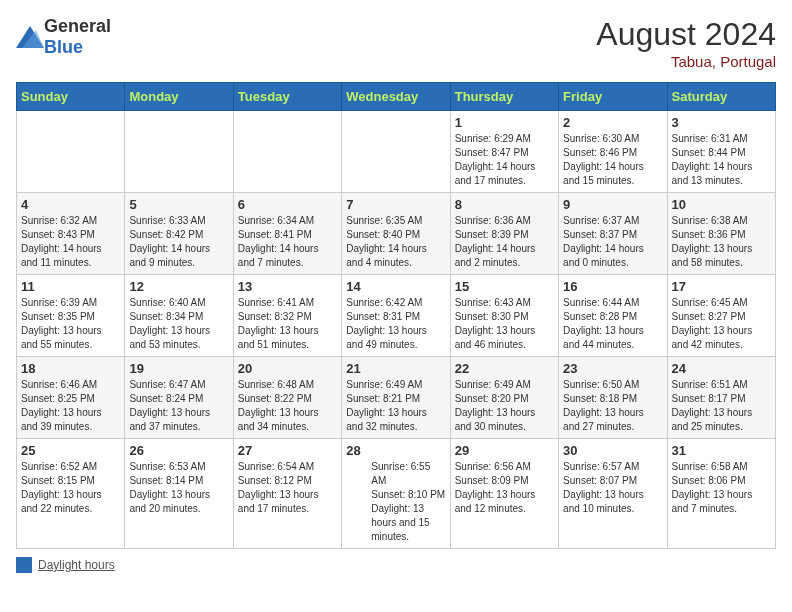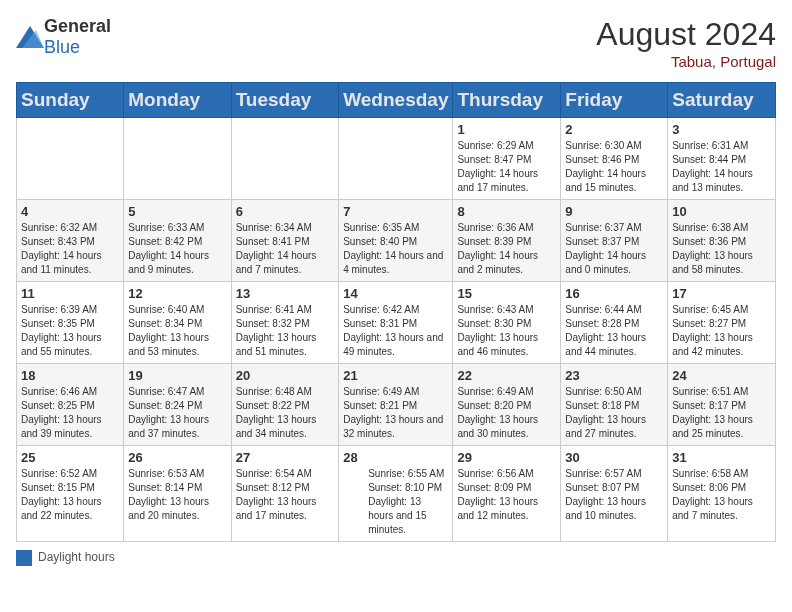--- a/index.html
+++ b/index.html
@@ -20,21 +20,21 @@
       display: flex;
       align-items: center;
     }
     .logo-text-general {
       font-size: 18px;
       font-weight: bold;
       color: #333;
     }
     .logo-text-blue {
       font-size: 18px;
-      font-weight: normal;
+      font-weight: bold;
       color: #2a6db5;
     }
     .logo-icon {
       width: 28px;
       height: 22px;
     }
     .title-area {
       text-align: right;
     }
     .month-title {
@@ -46,24 +46,24 @@
       font-size: 15px;
       color: #7f1d1d;
     }
     table {
       width: 100%;
       border-collapse: collapse;
       font-size: 11px;
     }
     thead th {
       background-color: #2a6db5;
-      color: #e5e5e5;
+      color: #bef264;
       padding: 6px 4px;
       text-align: left;
-      font-size: 19px;
+      font-size: 13px;
       font-weight: bold;
       border: 1px solid #1a5a9a;
     }
     tbody td {
       border: 1px solid #ccc;
       vertical-align: top;
       padding: 4px;
       width: 14.28%;
       min-height: 80px;
       background: #fff;
@@ -81,24 +81,26 @@
     .day-info {
       font-size: 10px;
       color: #333;
       line-height: 1.4;
     }
     .empty-cell {
       background: #fff;
     }
     .legend {
       display: flex;
+      align-items: center;
       gap: 6px;
       margin-top: 8px;
       font-size: 12px;
       color: #555;
+      text-decoration: underline;
     }
     .legend-box {
       width: 16px;
       height: 16px;
       background: #2a6db5;
       display: inline-block;
     }
   </style>
 </head>
 <body>

